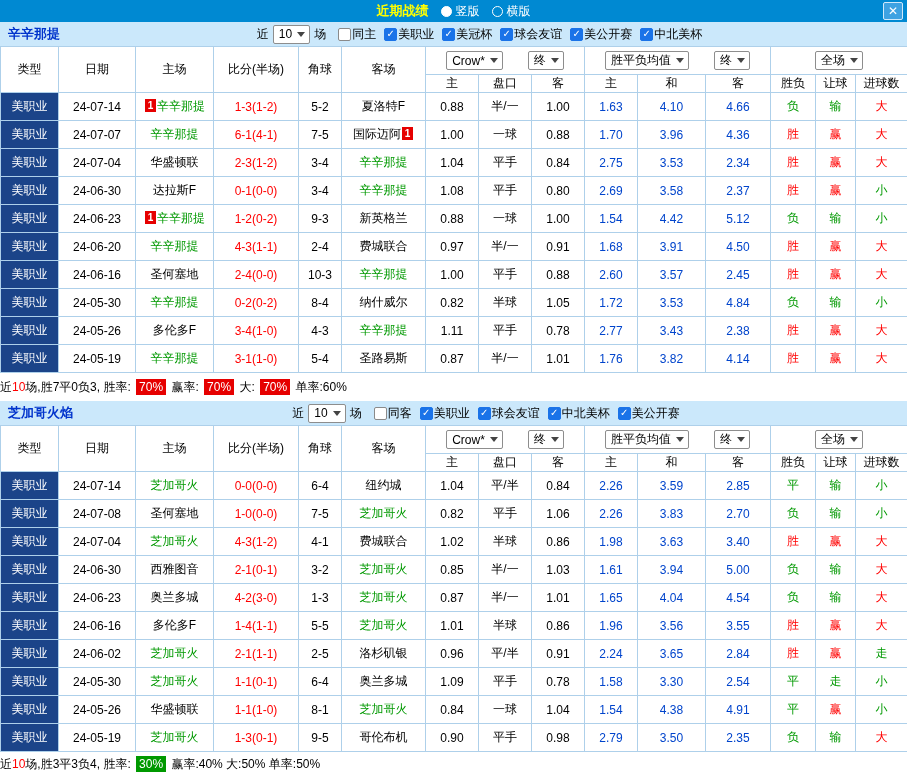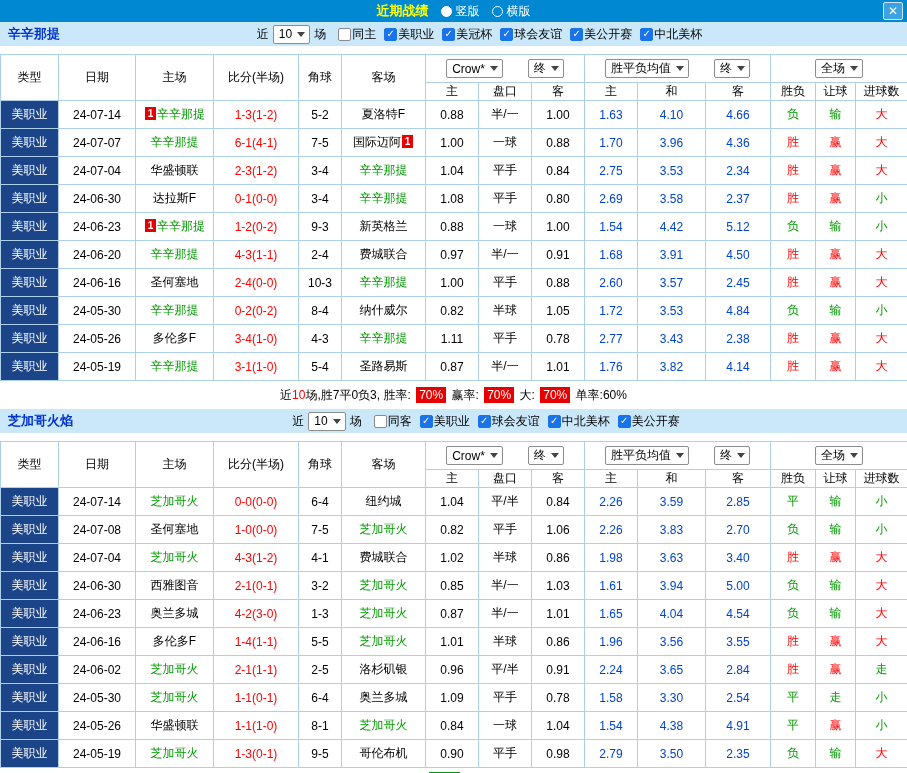--- a/index.html
+++ b/index.html
@@ -56,21 +56,21 @@
     height: 19px; padding: 0 4px 0 5px;
     border: 1px solid #8d8d8d; border-radius: 2px; background: #fff;
     cursor: pointer; white-space: nowrap;
   }
   .arw {
     width: 0; height: 0; display: inline-block;
     border-left: 4px solid transparent; border-right: 4px solid transparent;
     border-top: 5px solid #444;
   }
   
-  table { width: 907px; border-collapse: collapse; table-layout: fixed; margin-top: 8px; }
+  table { width: 907px; border-collapse: collapse; table-layout: fixed; }
   th, td {
     border: 1px solid #aed0ea; text-align: center;
     overflow: hidden; white-space: nowrap; font-weight: normal;
   }
   thead tr.grp-row th { height: 28px; }
   thead tr.sub-row th { height: 17px; }
   .grp-inner { display: flex; align-items: center; justify-content: center; gap: 25px; }
   tbody td { height: 28px; }
   td.c-league { background: #1b4489; color: #fff; }
   td.c-score { color: #ff0000; }
@@ -78,21 +78,21 @@
   td.c-avg { color: #0044cc; }
   .team-focus { color: #009900; }
   .res-red { color: #ff0000; }
   .res-green { color: #009900; }
   .rc-badge {
     display: inline-block; width: 11px; height: 13px; line-height: 13px;
     background: #e60000; color: #fff; font-size: 10px; font-weight: bold;
     margin: 0 1px; vertical-align: 1px;
   }
   
-  .summary { text-align: center; white-space: nowrap; }
+  .summary { white-space: nowrap; }
   #summary-0 { height: 28px; line-height: 28px; }
   #summary-1 { height: 24px; line-height: 24px; }
   .red-text { color: #ff0000; }
   .badge {
     display: inline-block; line-height: 14px; padding: 1px 3px;
     color: #fff; margin: 0 2px;
   }
   .badge-red { background: #e60000; }
   .badge-green { background: #009900; }
 </style>

